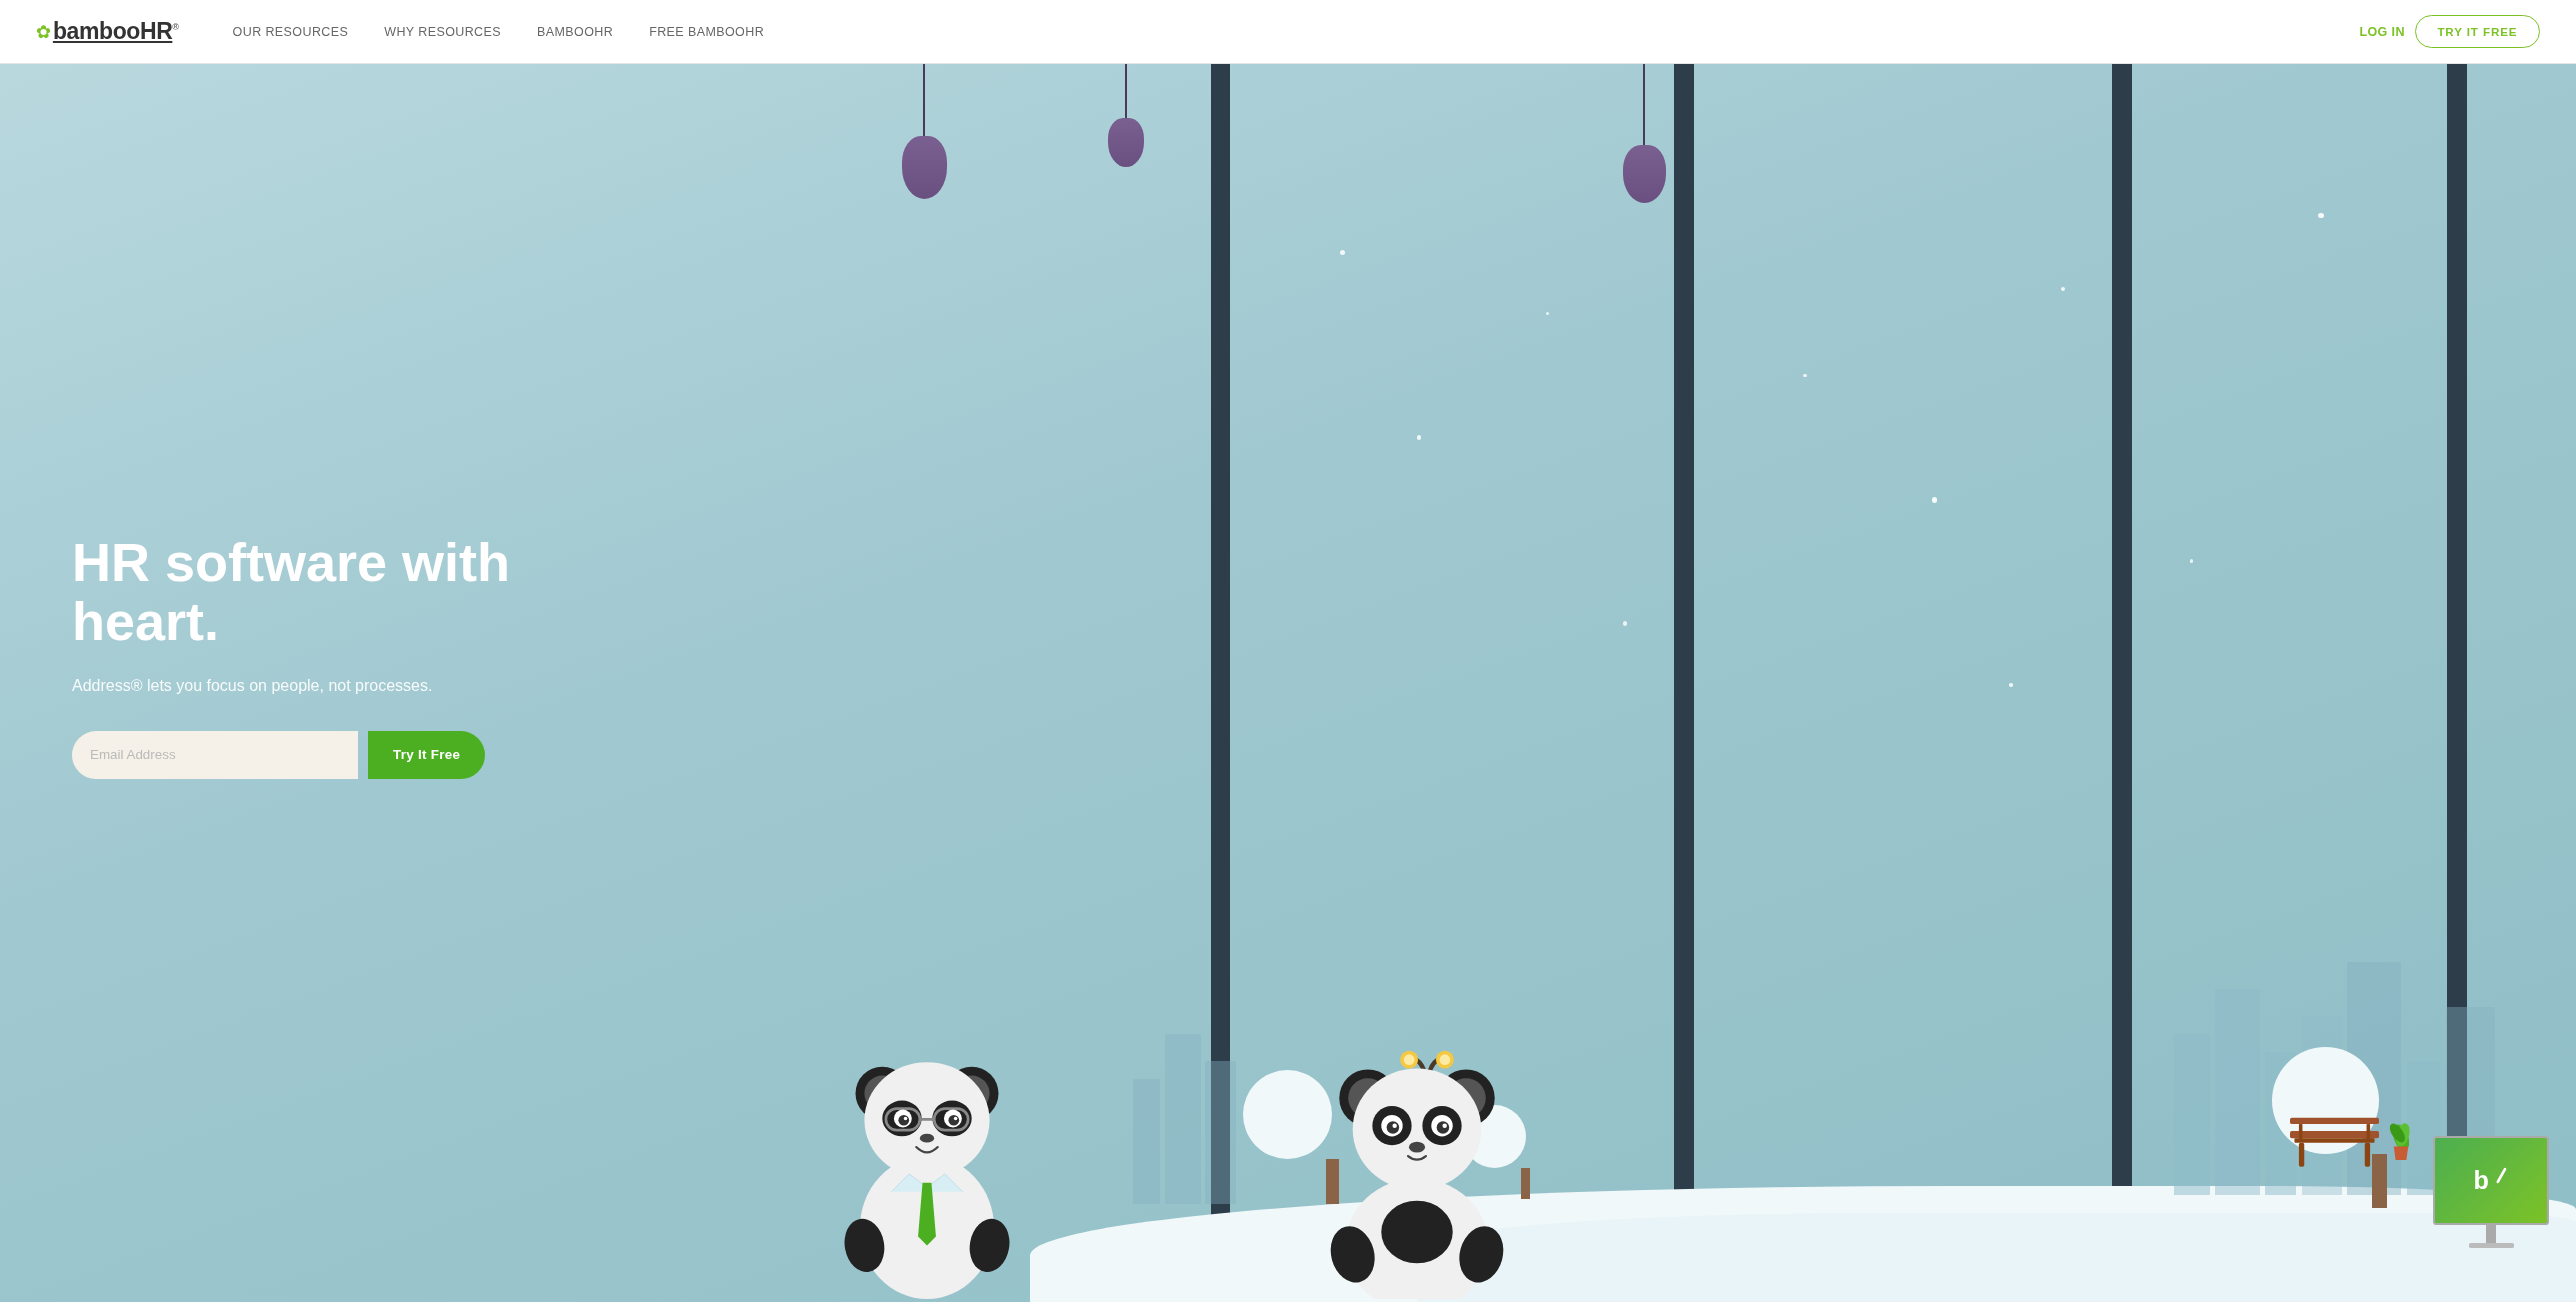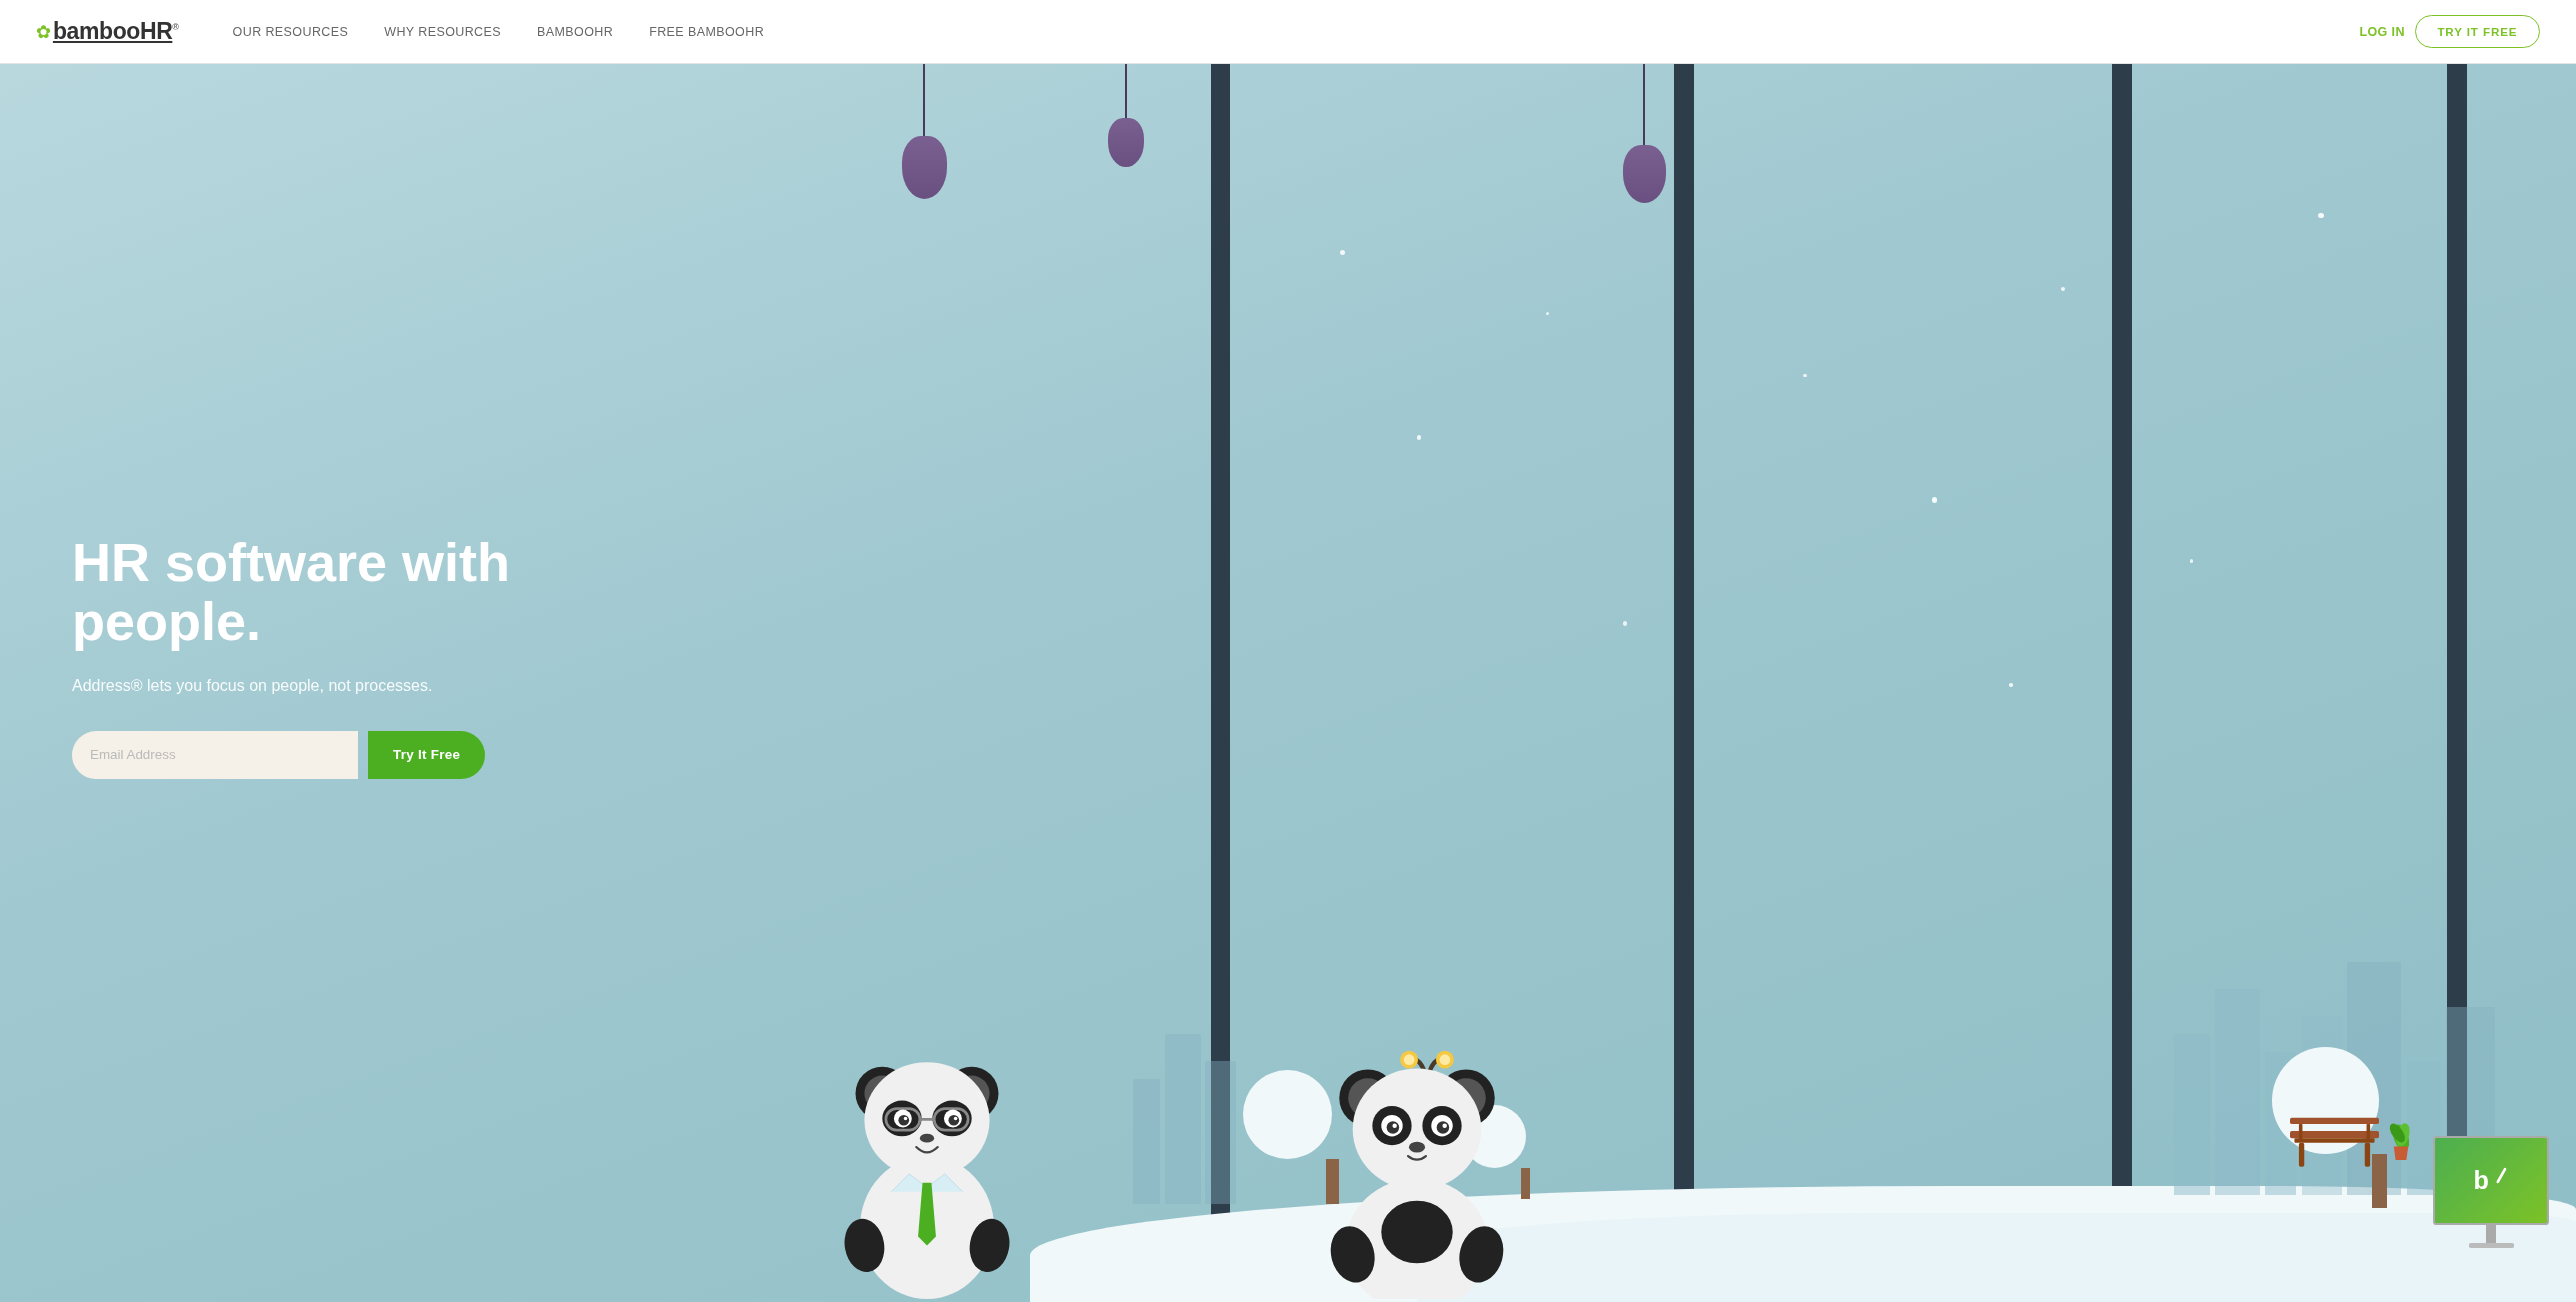--- a/index.html
+++ b/index.html
@@ -416,21 +416,21 @@
       <ellipse cx="100" cy="130" rx="9" ry="6" fill="#444"></ellipse>
 
       <path d="M90 140 Q100 148 110 140" stroke="#444" stroke-width="2.5" fill="none" stroke-linecap="round"></path>
 
       <ellipse cx="28" cy="250" rx="24" ry="32" fill="#222" transform="rotate(-15,28,250)"></ellipse>
       <ellipse cx="172" cy="250" rx="24" ry="32" fill="#222" transform="rotate(15,172,250)"></ellipse>
     </svg>
   </div>
 
   <div class="hero-content">
-    <h1 class="hero-title">HR software with people.</h1>
+    <h1 class="hero-title">HR software with heart.</h1>
     <p class="hero-subtitle">Address® lets you focus on people, not processes.</p>
     <div class="hero-form">
       <input type="email" class="hero-email-input" placeholder="Email Address" style="">
       <button class="hero-submit-btn">Try It Free</button>
     </div>
   </div>
 </section>
 
 
 </body></html>

